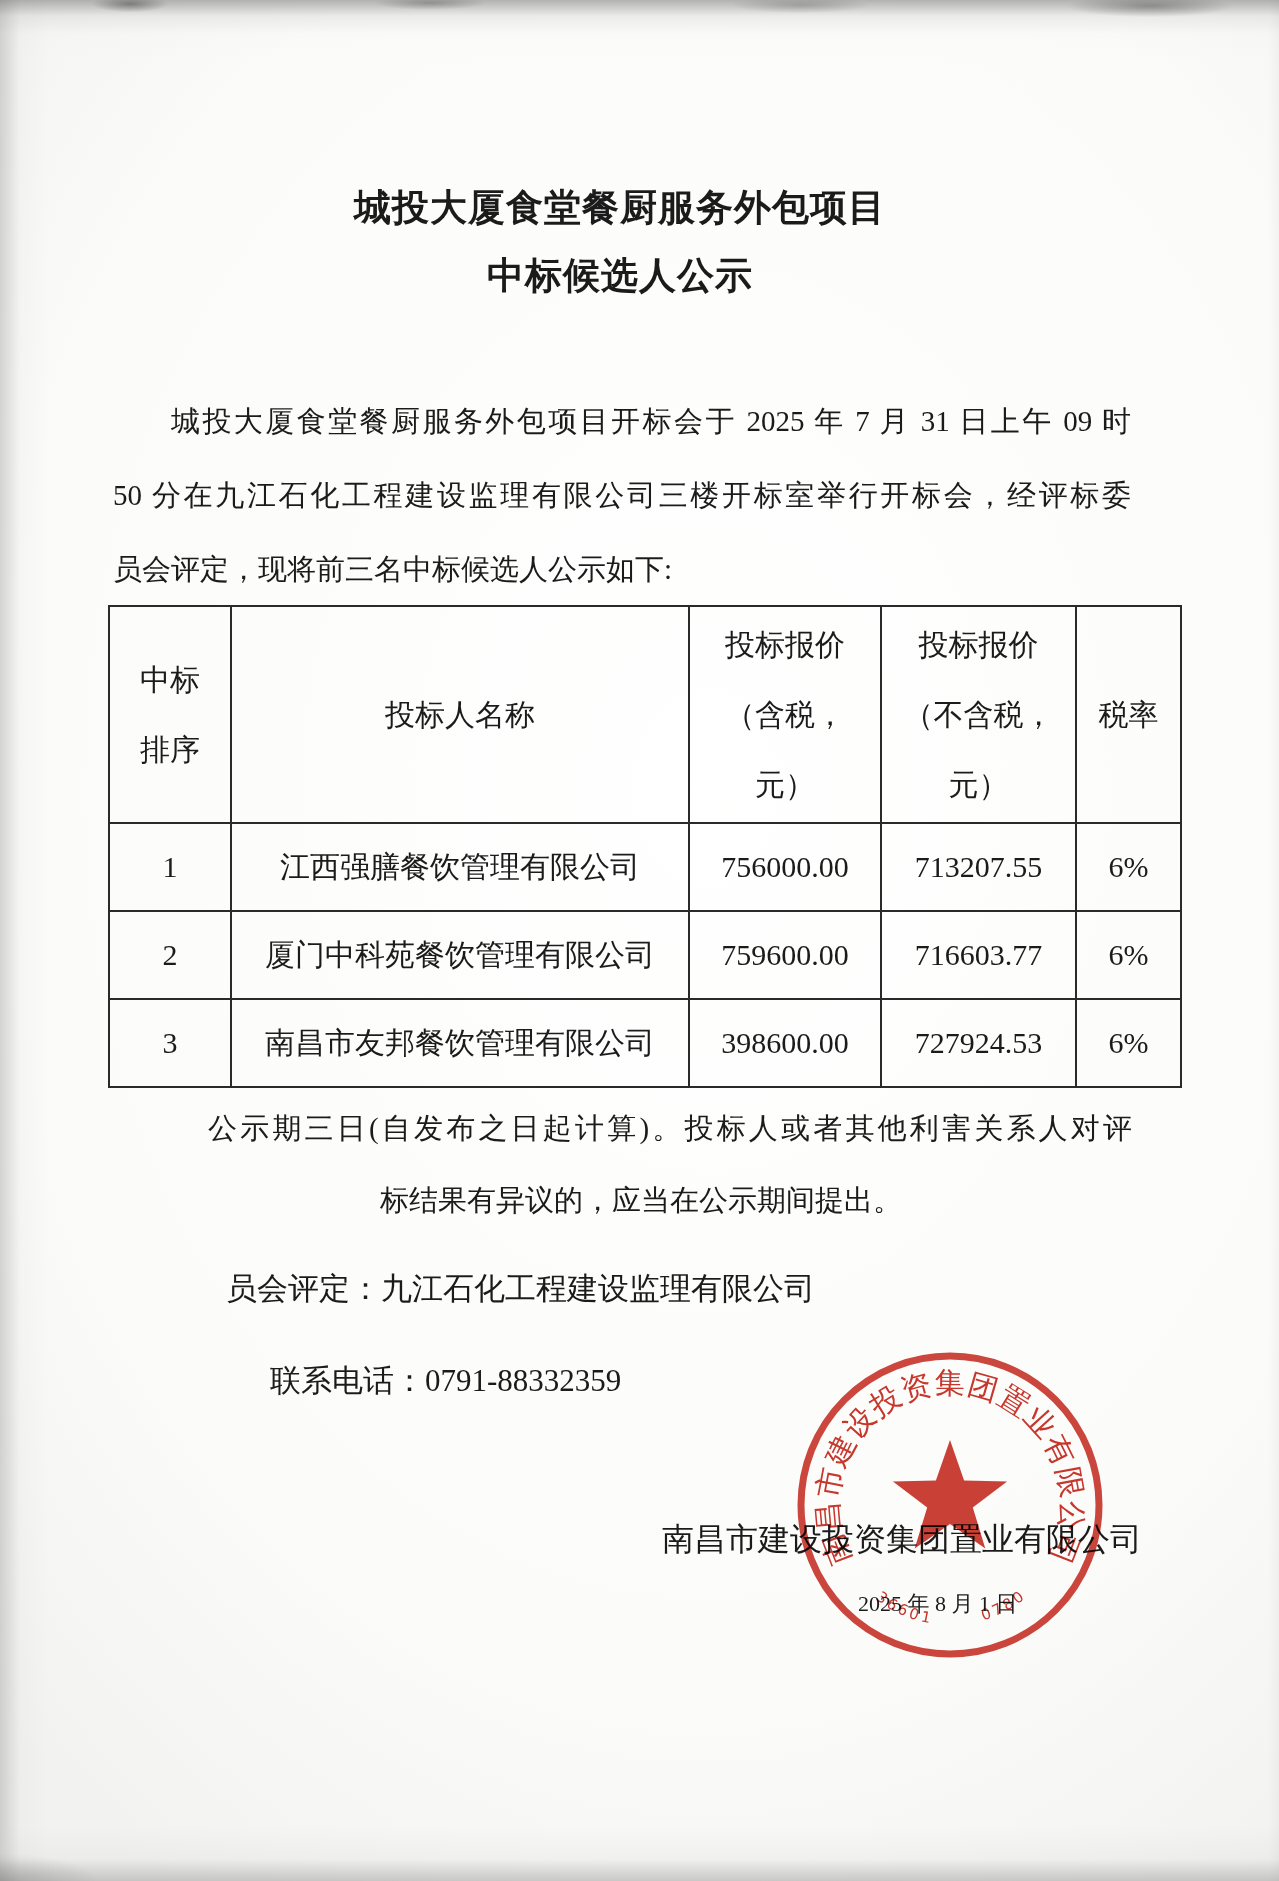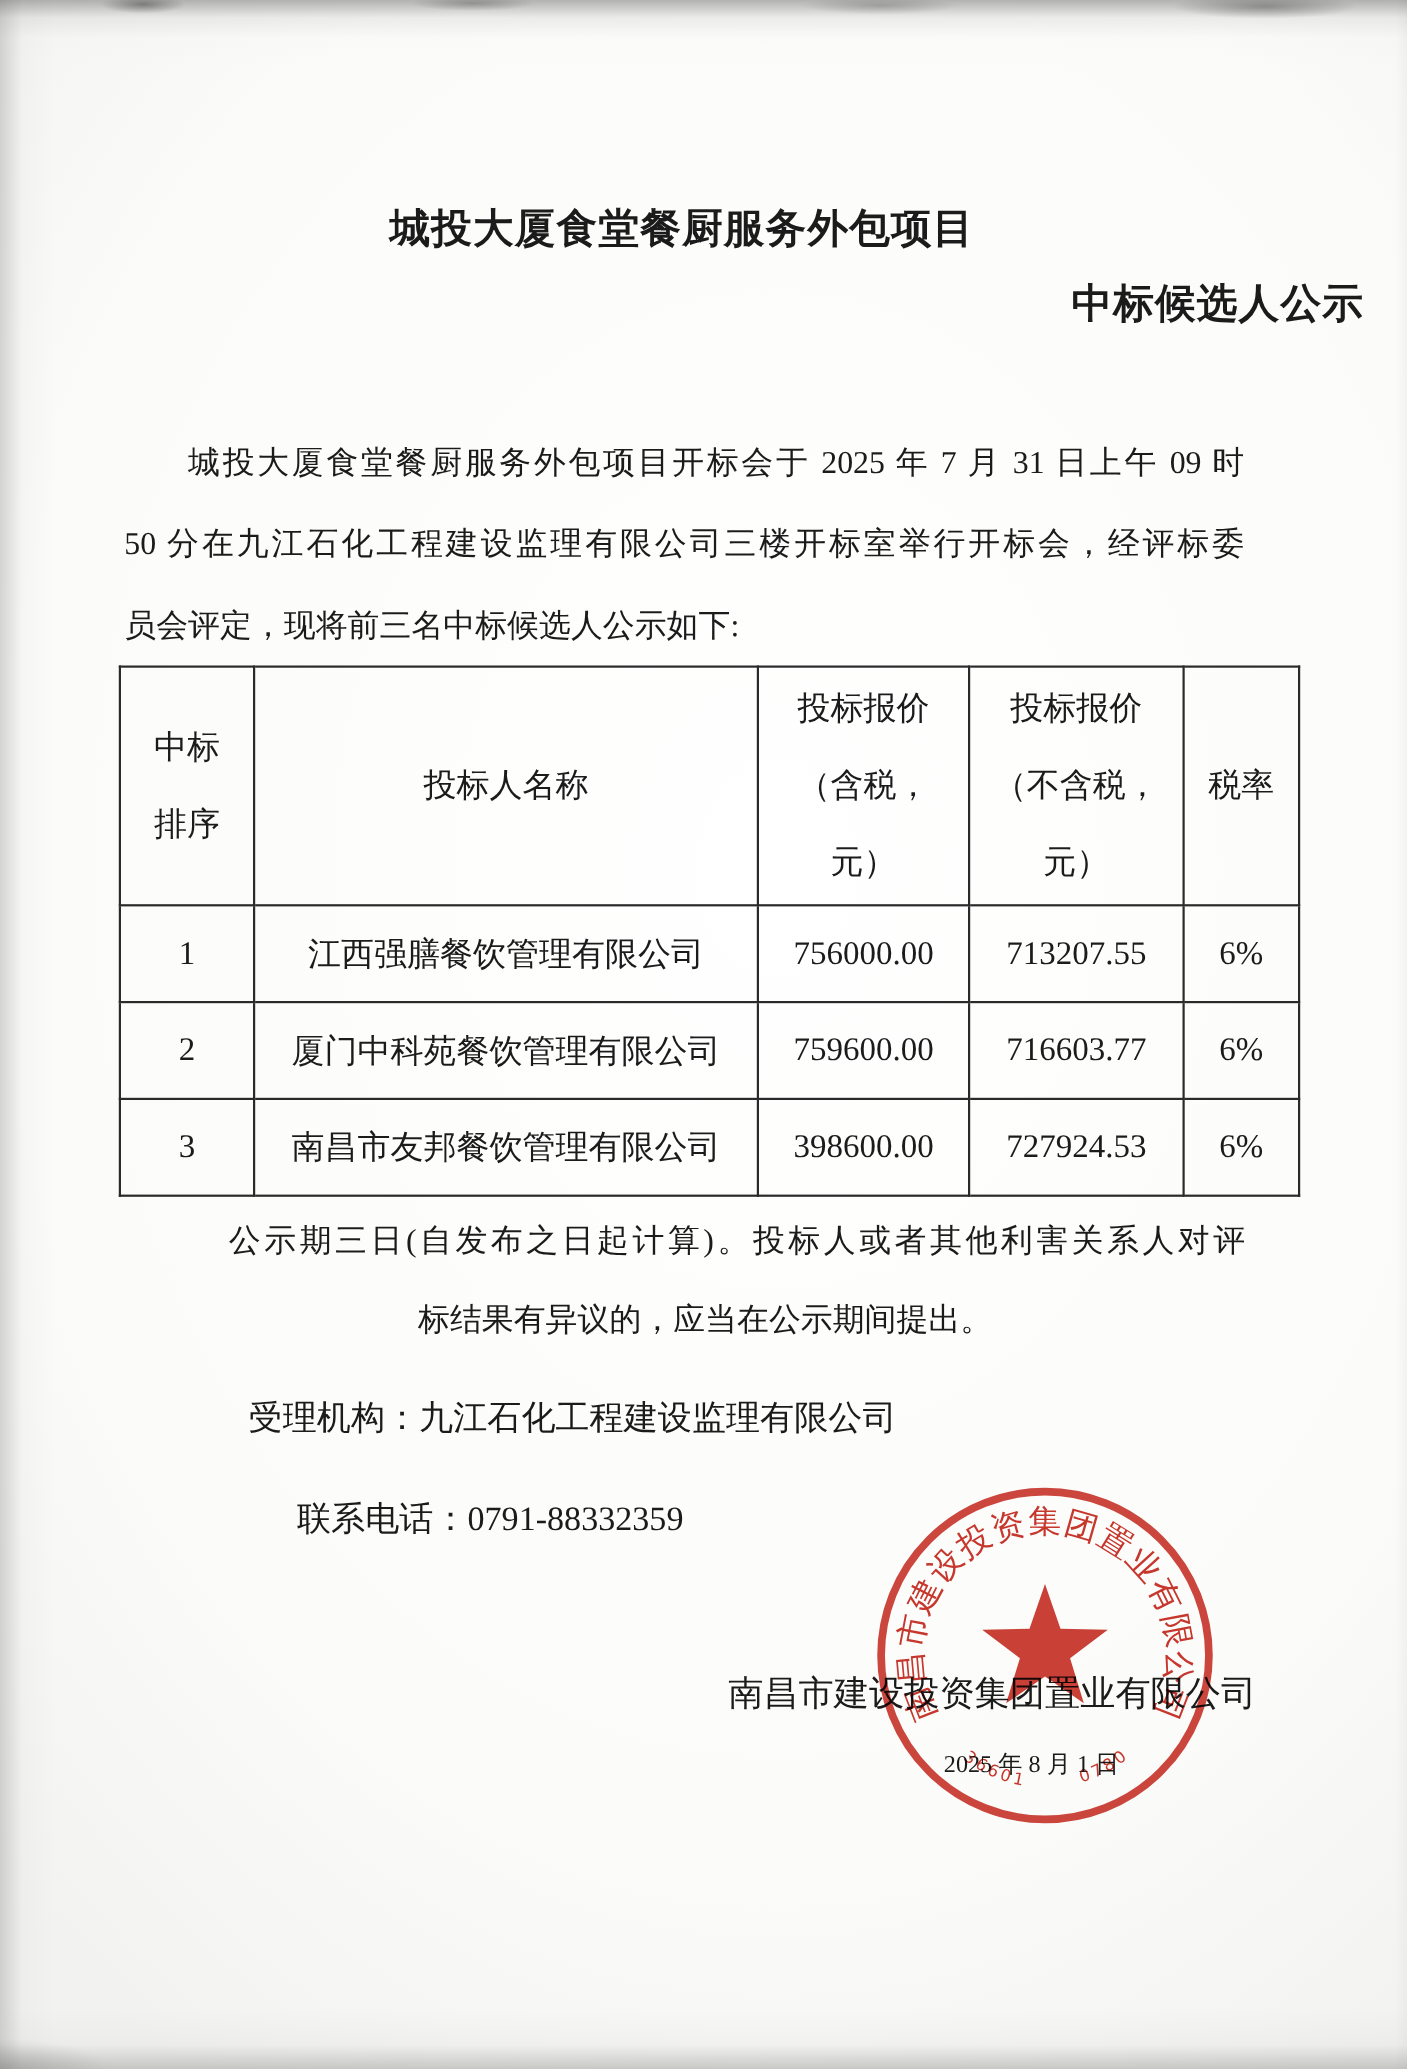--- a/index.html
+++ b/index.html
@@ -18,21 +18,21 @@
       radial-gradient(100px 12px at 800px 5px, rgba(90,90,90,.35), rgba(90,90,90,0) 70%),
       radial-gradient(120px 16px at 1150px 6px, rgba(70,70,70,.45), rgba(70,70,70,0) 70%),
       radial-gradient(140px 40px at 0px 1881px, rgba(120,120,120,.35), rgba(120,120,120,0) 70%),
       linear-gradient(180deg, rgba(105,105,105,.50) 0px, rgba(160,160,160,.18) 16px, rgba(220,220,220,.05) 34px, rgba(255,255,255,0) 60px),
       linear-gradient(0deg, rgba(130,130,130,.40) 0px, rgba(190,190,190,.12) 22px, rgba(255,255,255,0) 55px),
       linear-gradient(90deg, rgba(140,140,140,.35) 0px, rgba(200,200,200,.10) 20px, rgba(255,255,255,0) 50px),
       linear-gradient(270deg, rgba(150,150,150,.30) 0px, rgba(255,255,255,0) 40px);
   }
   .title{position:absolute; left:0; width:1240px; text-align:center; font-weight:bold; font-size:37px; letter-spacing:1px;}
   .t1{top:183px;}
-  .t2{top:251px;text-align:right;}
+  .t2{top:251px;}
   .para{position:absolute; font-size:29px;}
   .para1{top:384px; left:113px; width:1018px;}
   .para1 .pline{line-height:74px;}
   .para2{top:1092px; left:150px; width:982px;}
   .para2 .pline{line-height:72px;text-align:center;}
   .pline.indent{text-indent:58px;}
   .pline.jline{text-align:justify; text-align-last:justify;}
   .bid-table{
     position:absolute; top:605px; left:108px; width:1072px;
     border-collapse:collapse; table-layout:fixed; text-align:center; font-size:30px;
@@ -119,21 +119,21 @@
       <td>6%</td>
     </tr>
   </tbody>
     </table>
 
   <div class="para para2">
     <div class="pline indent jline">公示期三日(自发布之日起计算)。投标人或者其他利害关系人对评</div>
     <div class="pline">标结果有异议的，应当在公示期间提出。</div>
   </div>
 
-  <div class="agency">受理机构：九江石化工程建设监理有限公司</div>
+  <div class="agency">员会评定：九江石化工程建设监理有限公司</div>
   <div class="phone">联系电话：0791-88332359</div>
 
   <div class="sig-company">南昌市建设投资集团置业有限公司</div>
   <div class="sig-date">2025 年 8 月 1 日</div>
 
   <svg class="stamp" width="330" height="330" viewBox="0 0 330 330">
     <defs>
       <path id="arcTop" d="M70.6,225.2 A112,112 0 1 1 259.4,225.2" fill="none"></path>
       <path id="arcBottom" d="M87.9,256.9 A120,120 0 0 0 242.1,256.9" fill="none"></path>
     </defs>

